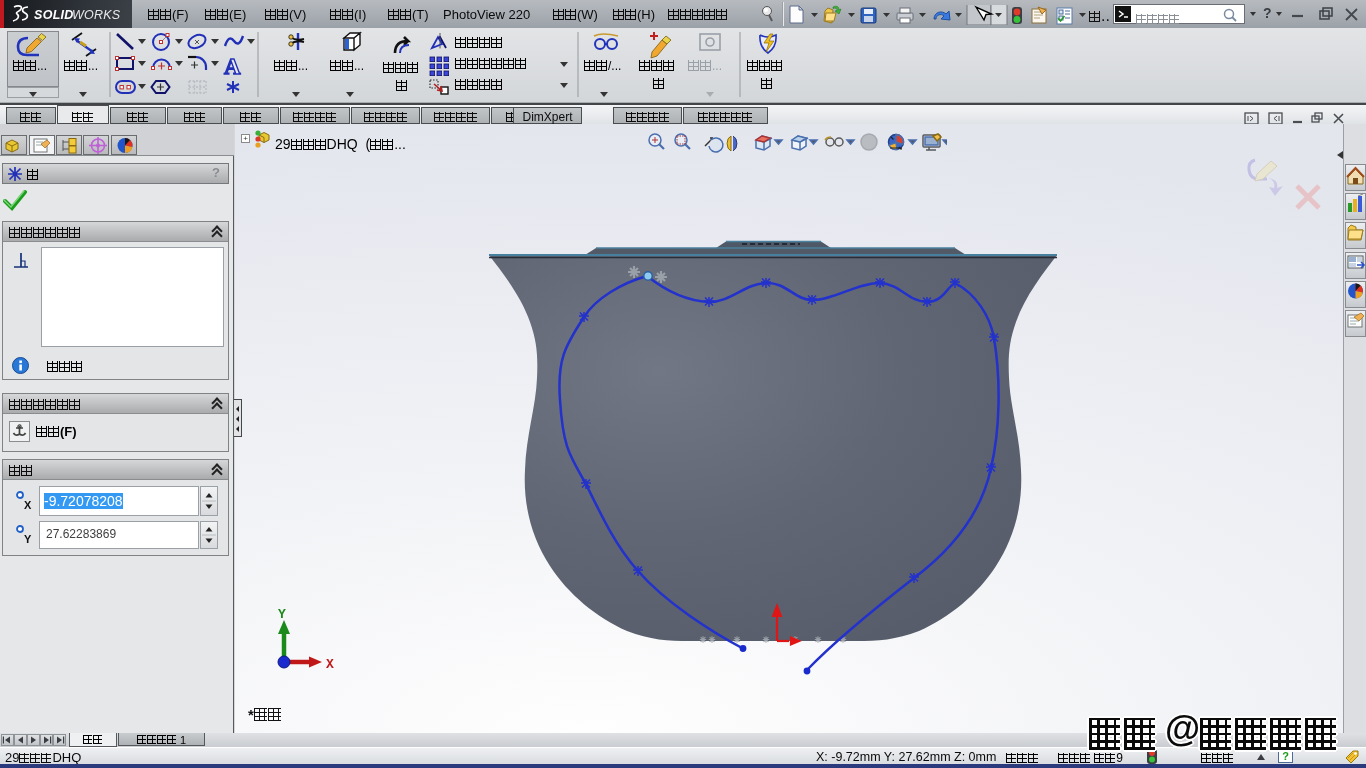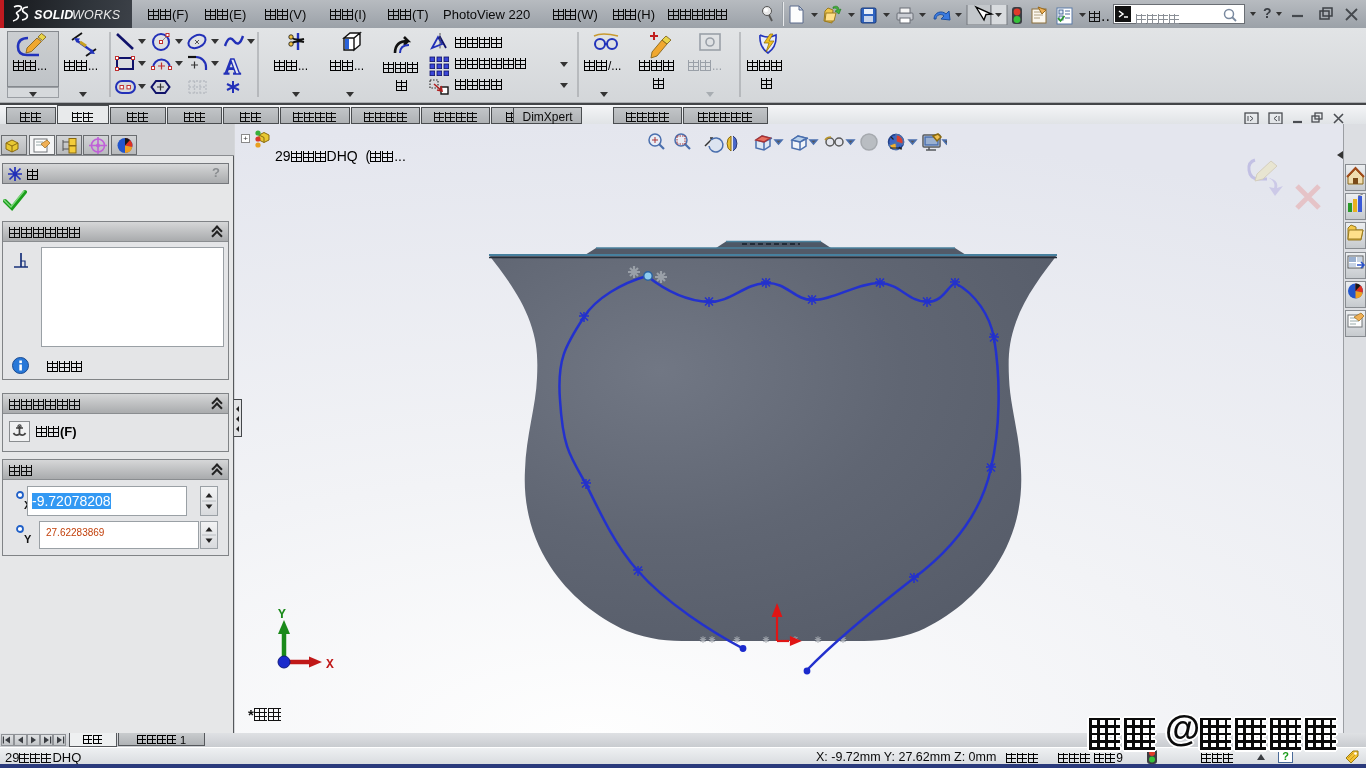--- a/index.html
+++ b/index.html
@@ -362,52 +362,52 @@
         </svg>
     <div class="ab" style="left:33px;top:30px;font-size:13px;font-weight:bold"><span class="z"></span><span class="z"></span>(F)</div>
   </div>
 
   <div class="sect" style="top:335px;height:97px">
     <div class="shead"><span class="z"></span><span class="z"></span><span class="chev"></span></div>
     <svg class="ab" style="left:12px;top:30px" width="20" height="22" viewBox="0 0 20 22">
           <circle cx="5" cy="5" r="3" fill="#fff" stroke="#2060c8" stroke-width="1.8"></circle>
           <text x="9" y="19" font-size="11" font-weight="bold" fill="#111">X</text>
         </svg>
-    <div class="ab" style="left:24px;top:26px;width:160px;height:30px;background:#fff;border:1px solid #9aa0a5;font-size:14px;padding:6px 0 0 4px"><span style="background:#3399f3;color:#fff">-9.72078208</span></div>
+    <div class="ab" style="left:36px;top:26px;width:160px;height:30px;background:#fff;border:1px solid #9aa0a5;font-size:14px;padding:6px 0 0 4px"><span style="background:#3399f3;color:#fff">-9.72078208</span></div>
     <div class="ab" style="left:197px;top:26px;width:18px;height:30px;background:linear-gradient(#f2f3f4,#d8dadd);border:1px solid #9aa0a5">
       <svg width="16" height="28" viewBox="0 0 16 28">
             <path d="M8,6 l3.5,4.5 h-7 z" fill="#222"></path>
             <path d="M8,22 l3.5,-4.5 h-7 z" fill="#222"></path>
             <path d="M1,14 h14" stroke="#b8bcc0"></path>
           </svg></div>
     <svg class="ab" style="left:12px;top:64px" width="20" height="22" viewBox="0 0 20 22">
           <circle cx="5" cy="5" r="3" fill="#fff" stroke="#2060c8" stroke-width="1.8"></circle>
           <text x="9" y="19" font-size="11" font-weight="bold" fill="#111">Y</text>
         </svg>
-    <div class="ab" style="left:36px;top:61px;width:160px;height:28px;background:#fff;border:1px solid #9aa0a5;font-size:10px;padding:5px 0 0 6px;color:#c2410c">27.62283869</div>
+    <div class="ab" style="left:36px;top:61px;width:160px;height:28px;background:#fff;border:1px solid #9aa0a5;font-size:12px;padding:5px 0 0 6px;color:#404040">27.62283869</div>
     <div class="ab" style="left:197px;top:61px;width:18px;height:28px;background:linear-gradient(#f2f3f4,#d8dadd);border:1px solid #9aa0a5">
       <svg width="16" height="26" viewBox="0 0 16 26">
             <path d="M8,5 l3.5,4.5 h-7 z" fill="#222"></path>
             <path d="M8,21 l3.5,-4.5 h-7 z" fill="#222"></path>
             <path d="M1,13 h14" stroke="#b8bcc0"></path>
           </svg></div>
   </div>
 </div>
 
 <div class="ab" style="left:235px;top:124px;width:1108px;height:609px;background:radial-gradient(135% 100% at 32% 100%,#fefefe 0%,#f2f3f6 42%,#e4e6ee 100%)">
 
   <div class="ab" style="left:6px;top:10px;width:9px;height:9px;background:#fff;border:1px solid #8a8a8a;font-size:8px;line-height:7px;text-align:center;color:#333">+</div>
   <svg class="ab" style="left:19px;top:4px" width="18" height="20" viewBox="0 0 18 20">
         <path d="M5,7 l5,-2.5 5,2.5 v5 l-5,2.5 -5,-2.5 z" fill="#e8c832" stroke="#8a6a10"></path>
         <path d="M5,7 l5,2.5 v5" fill="none" stroke="#8a6a10"></path>
         <circle cx="4" cy="5" r="2.6" fill="#3ab03a"></circle>
         <circle cx="4" cy="11" r="2.6" fill="#d83a2a"></circle>
         <circle cx="4" cy="17" r="2.6" fill="#e8a020"></circle>
       </svg>
-  <div class="ab" style="left:40px;top:24px;font-size:14px;color:#000">29<span class="z"></span><span class="z"></span><span class="z"></span>DHQ&nbsp; (<span class="z"></span><span class="z"></span>...</div>
+  <div class="ab" style="left:40px;top:12px;font-size:14px;color:#000">29<span class="z"></span><span class="z"></span><span class="z"></span>DHQ&nbsp; (<span class="z"></span><span class="z"></span>...</div>
 
   <svg class="ab" style="left:412px;top:8px" width="300" height="22" viewBox="0 0 300 22">
     <g stroke="#4a6fae" fill="none" stroke-width="1.5">
       <circle cx="8" cy="8" r="6" fill="#e8edf6"></circle>
           <path d="M12,12 l5,5" stroke-width="2.2"></path>
           <path d="M5,8 h6 M8,5 v6" stroke="#a33" stroke-width="1"></path>
       <circle cx="34" cy="8" r="6" fill="#e8edf6"></circle>
           <path d="M38,12 l5,5" stroke-width="2.2"></path>
           <rect x="30" y="4" width="8" height="8" fill="none" stroke="#a33" stroke-width="1" stroke-dasharray="1.5 1"></rect>
       <path d="M58,14 l8,-8 m0,0 l-3,0 m3,0 l0,3" stroke="#333"></path>

